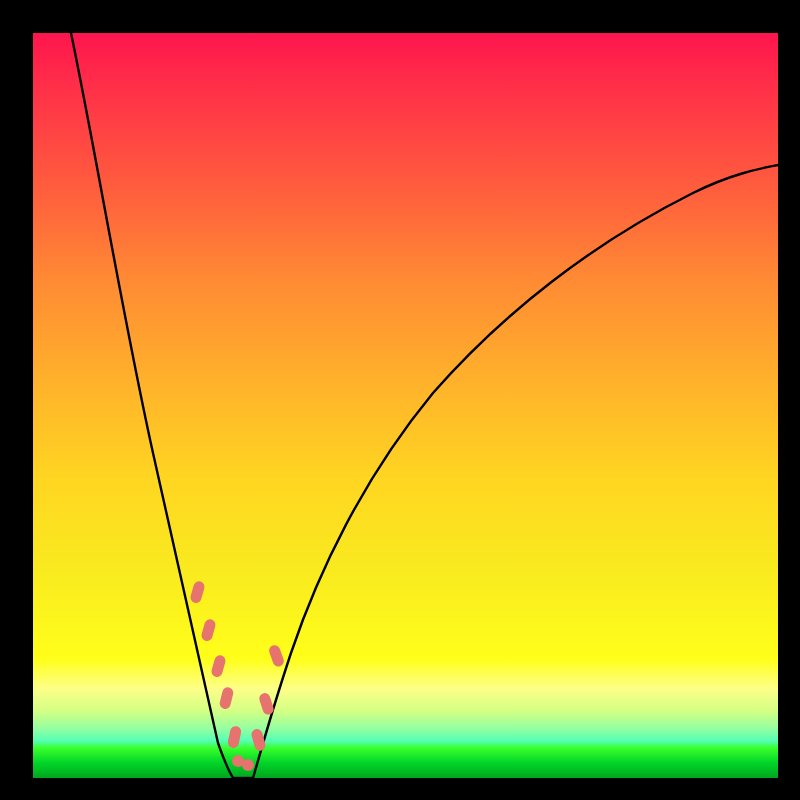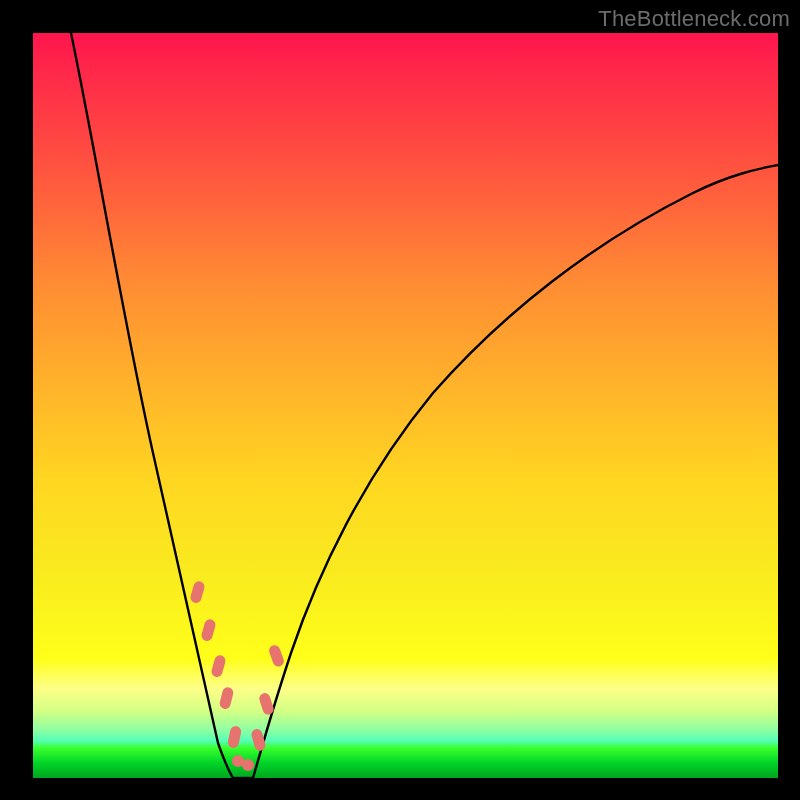--- a/index.html
+++ b/index.html
@@ -56,21 +56,20 @@
     font-size: 22px;
     letter-spacing: 0.2px;
     font-weight: 400;
   }
 </style>
 </head>
 <body>
 
 <div class="frame">
 
-  <div class="watermark">TheBottleneck.com</div>
 
   <div class="plot-area">
 
     <svg class="curves" viewBox="0 0 745 745" preserveAspectRatio="none">
 
       <path d="M 38 0
                C 62 115, 90 285, 120 420
                C 140 510, 162 610, 185 710
                C 192 730, 197 740, 200 745" fill="none" stroke="#000" stroke-width="2.4"></path>
 

